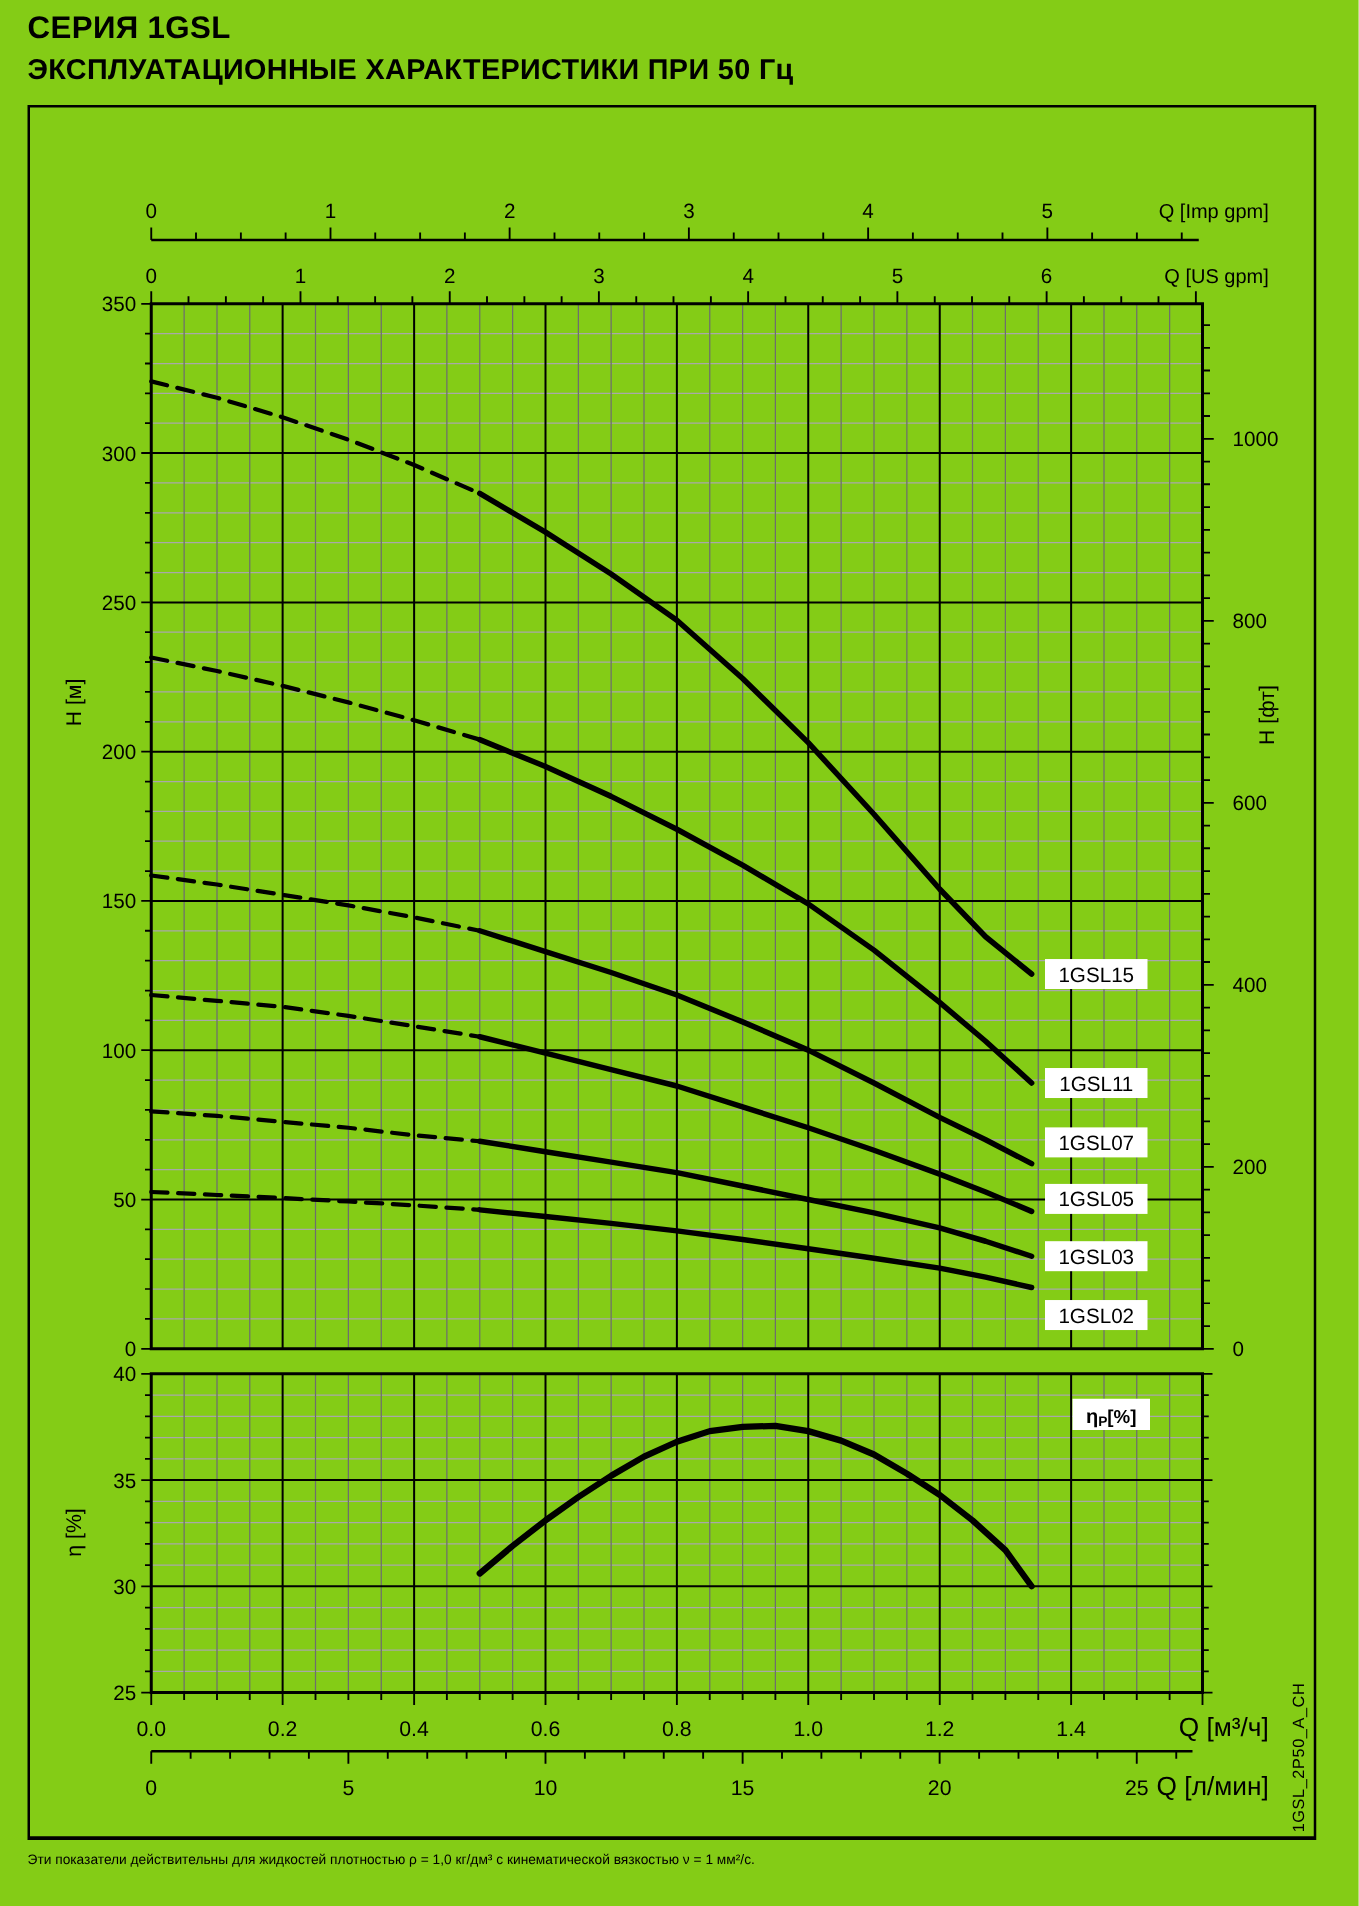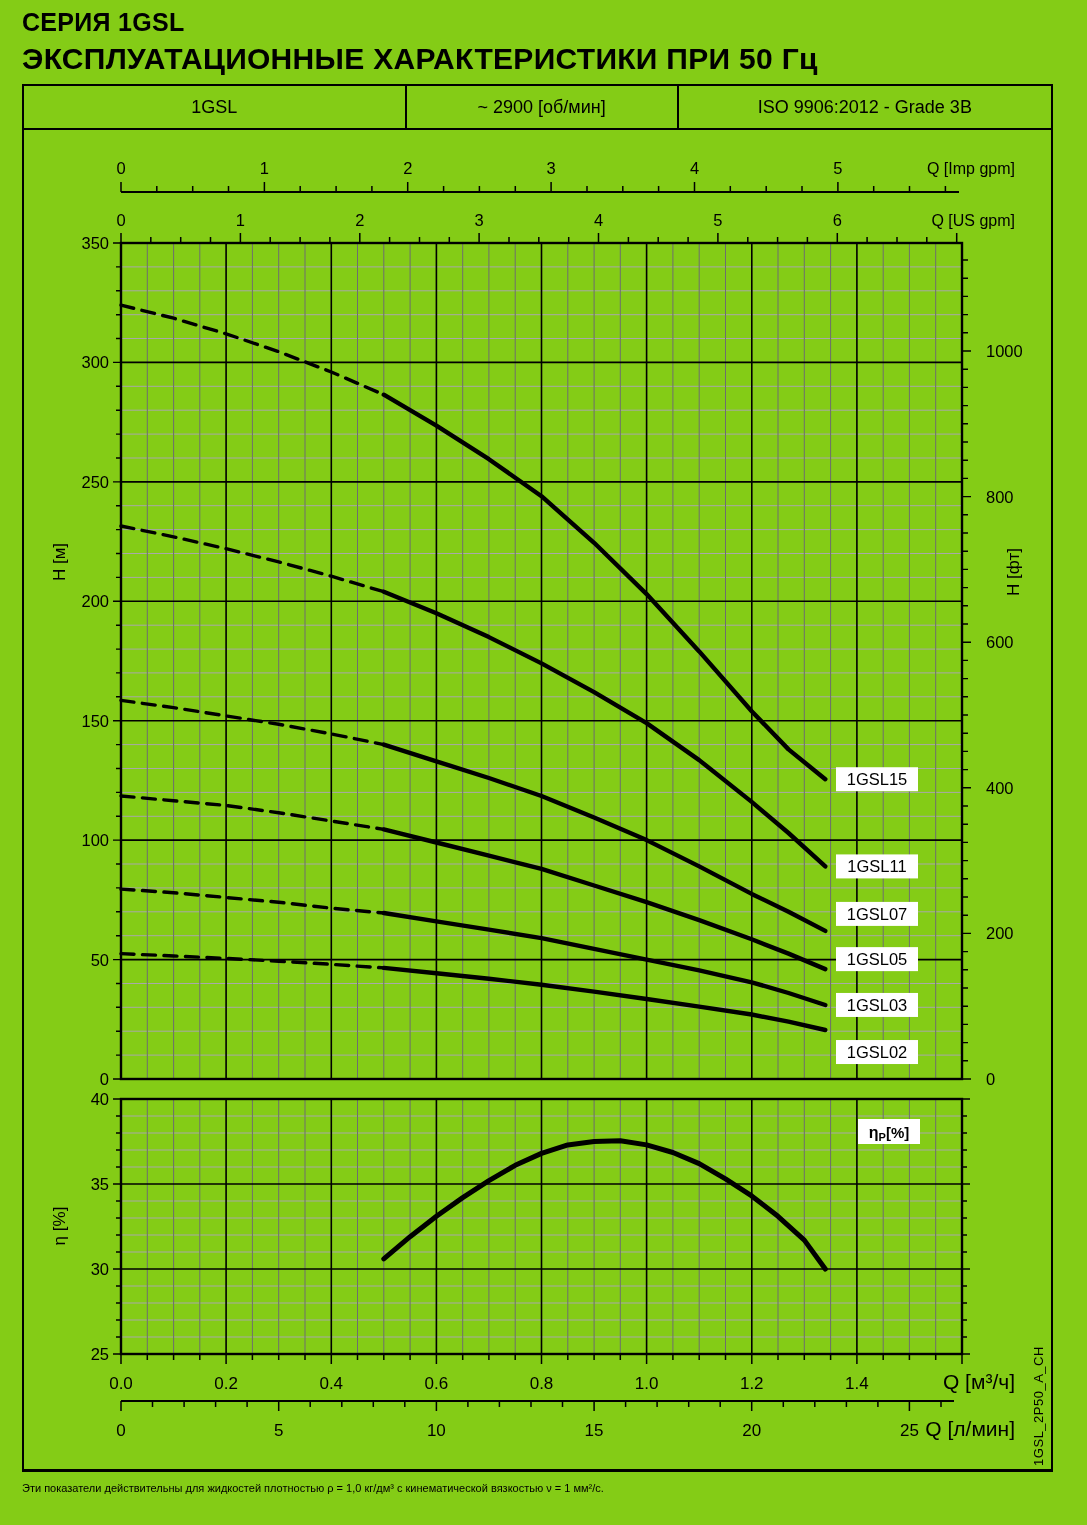--- a/index.html
+++ b/index.html
@@ -1,20 +1,20 @@
 <!DOCTYPE html>
 <html><head>
 <meta charset="utf-8">
 <style>
   html,body{margin:0;padding:0;background:#fff;}
   body{font-family:"Liberation Sans","DejaVu Sans",sans-serif;color:#000;}
   #page{position:relative;width:1087px;height:1525px;background:#84cc16;overflow:hidden;}
   .title{position:absolute;left:22px;font-weight:bold;letter-spacing:.3px;white-space:nowrap;}
   #title1{top:8px;font-size:25px;}
-  #title2{top:42px;font-size:30px;}
+  #title2{top:42px;font-size:23px;}
   #chart-box{position:absolute;left:22px;top:84px;width:1027px;height:1383px;
              border:2px solid #000;border-bottom-width:3px;}
   #header-row{position:absolute;left:0;top:0;width:100%;height:42px;border-bottom:2px solid #000;
               display:flex;align-items:center;}
   .hcell{display:flex;align-items:center;justify-content:center;font-size:18px;height:100%;}
   #hcell-model{width:37.2%;border-right:2px solid #000;}
   #hcell-speed{width:26.4%;border-right:2px solid #000;}
   #hcell-standard{width:36.4%;}
   #chart-svg{position:absolute;left:0;top:44px;width:1027px;height:1337px;display:block;}
   #footnote{position:absolute;left:22px;top:1482px;font-size:11px;white-space:nowrap;}
@@ -22,25 +22,20 @@
 </style>
 </head>
 <body>
 
 <div id="page">
 
   <div class="title" id="title1">СЕРИЯ 1GSL</div>
   <div class="title" id="title2">ЭКСПЛУАТАЦИОННЫЕ ХАРАКТЕРИСТИКИ ПРИ 50 Гц</div>
 
   <div id="chart-box">
-    <div id="header-row">
-      <div class="hcell" id="hcell-model">1GSL</div>
-      <div class="hcell" id="hcell-speed">~ 2900 [об/мин]</div>
-      <div class="hcell" id="hcell-standard">ISO 9906:2012 - Grade 3B</div>
-    </div>
 
     <svg id="chart-svg" viewBox="22 128 1027 1337">
 
       <g id="g-grid">
           <path d="M119 1053.1H960M119 1029.2H960M119 1005.3H960M119 981.5H960M119 933.7H960M119 909.8H960M119 885.9H960M119 862.0H960M119 814.3H960M119 790.4H960M119 766.5H960M119 742.6H960M119 694.8H960M119 670.9H960M119 647.1H960M119 623.2H960M119 575.4H960M119 551.5H960M119 527.6H960M119 503.7H960M119 456.0H960M119 432.1H960M119 408.2H960M119 384.3H960M119 336.5H960M119 312.7H960M119 288.8H960M119 264.9H960M119 1335.0H960M119 1318.0H960M119 1301.0H960M119 1284.0H960M119 1250.0H960M119 1233.0H960M119 1216.0H960M119 1199.0H960M119 1165.0H960M119 1148.0H960M119 1131.0H960M119 1114.0H960" stroke="#a8a8a8" stroke-width="1" fill="none"></path>
           <path d="M145.3 241V1077M171.6 241V1077M197.8 241V1077M250.4 241V1077M276.7 241V1077M303.0 241V1077M355.5 241V1077M381.8 241V1077M408.1 241V1077M460.7 241V1077M486.9 241V1077M513.2 241V1077M565.8 241V1077M592.1 241V1077M618.3 241V1077M670.9 241V1077M697.2 241V1077M723.5 241V1077M776.0 241V1077M802.3 241V1077M828.6 241V1077M881.2 241V1077M907.4 241V1077M933.7 241V1077M145.3 1097V1352M171.6 1097V1352M197.8 1097V1352M250.4 1097V1352M276.7 1097V1352M303.0 1097V1352M355.5 1097V1352M381.8 1097V1352M408.1 1097V1352M460.7 1097V1352M486.9 1097V1352M513.2 1097V1352M565.8 1097V1352M592.1 1097V1352M618.3 1097V1352M670.9 1097V1352M697.2 1097V1352M723.5 1097V1352M776.0 1097V1352M802.3 1097V1352M828.6 1097V1352M881.2 1097V1352M907.4 1097V1352M933.7 1097V1352" stroke="#6e6e6e" stroke-width="1" fill="none"></path>
           <path d="M119 957.6H960M119 838.1H960M119 718.7H960M119 599.3H960M119 479.9H960M119 360.4H960M119 1267.0H960M119 1182.0H960" stroke="#000000" stroke-width="1.6" fill="none"></path>
           <path d="M224.1 241V1077M329.3 241V1077M434.4 241V1077M539.5 241V1077M644.6 241V1077M749.8 241V1077M854.9 241V1077M224.1 1097V1352M329.3 1097V1352M434.4 1097V1352M539.5 1097V1352M644.6 1097V1352M749.8 1097V1352M854.9 1097V1352" stroke="#000000" stroke-width="1.6" fill="none"></path>
           <rect x="119" y="241" width="841" height="836" fill="none" stroke="#000000" stroke-width="2.4"></rect>
           <rect x="119" y="1097" width="841" height="255" fill="none" stroke="#000000" stroke-width="2.4"></rect>

